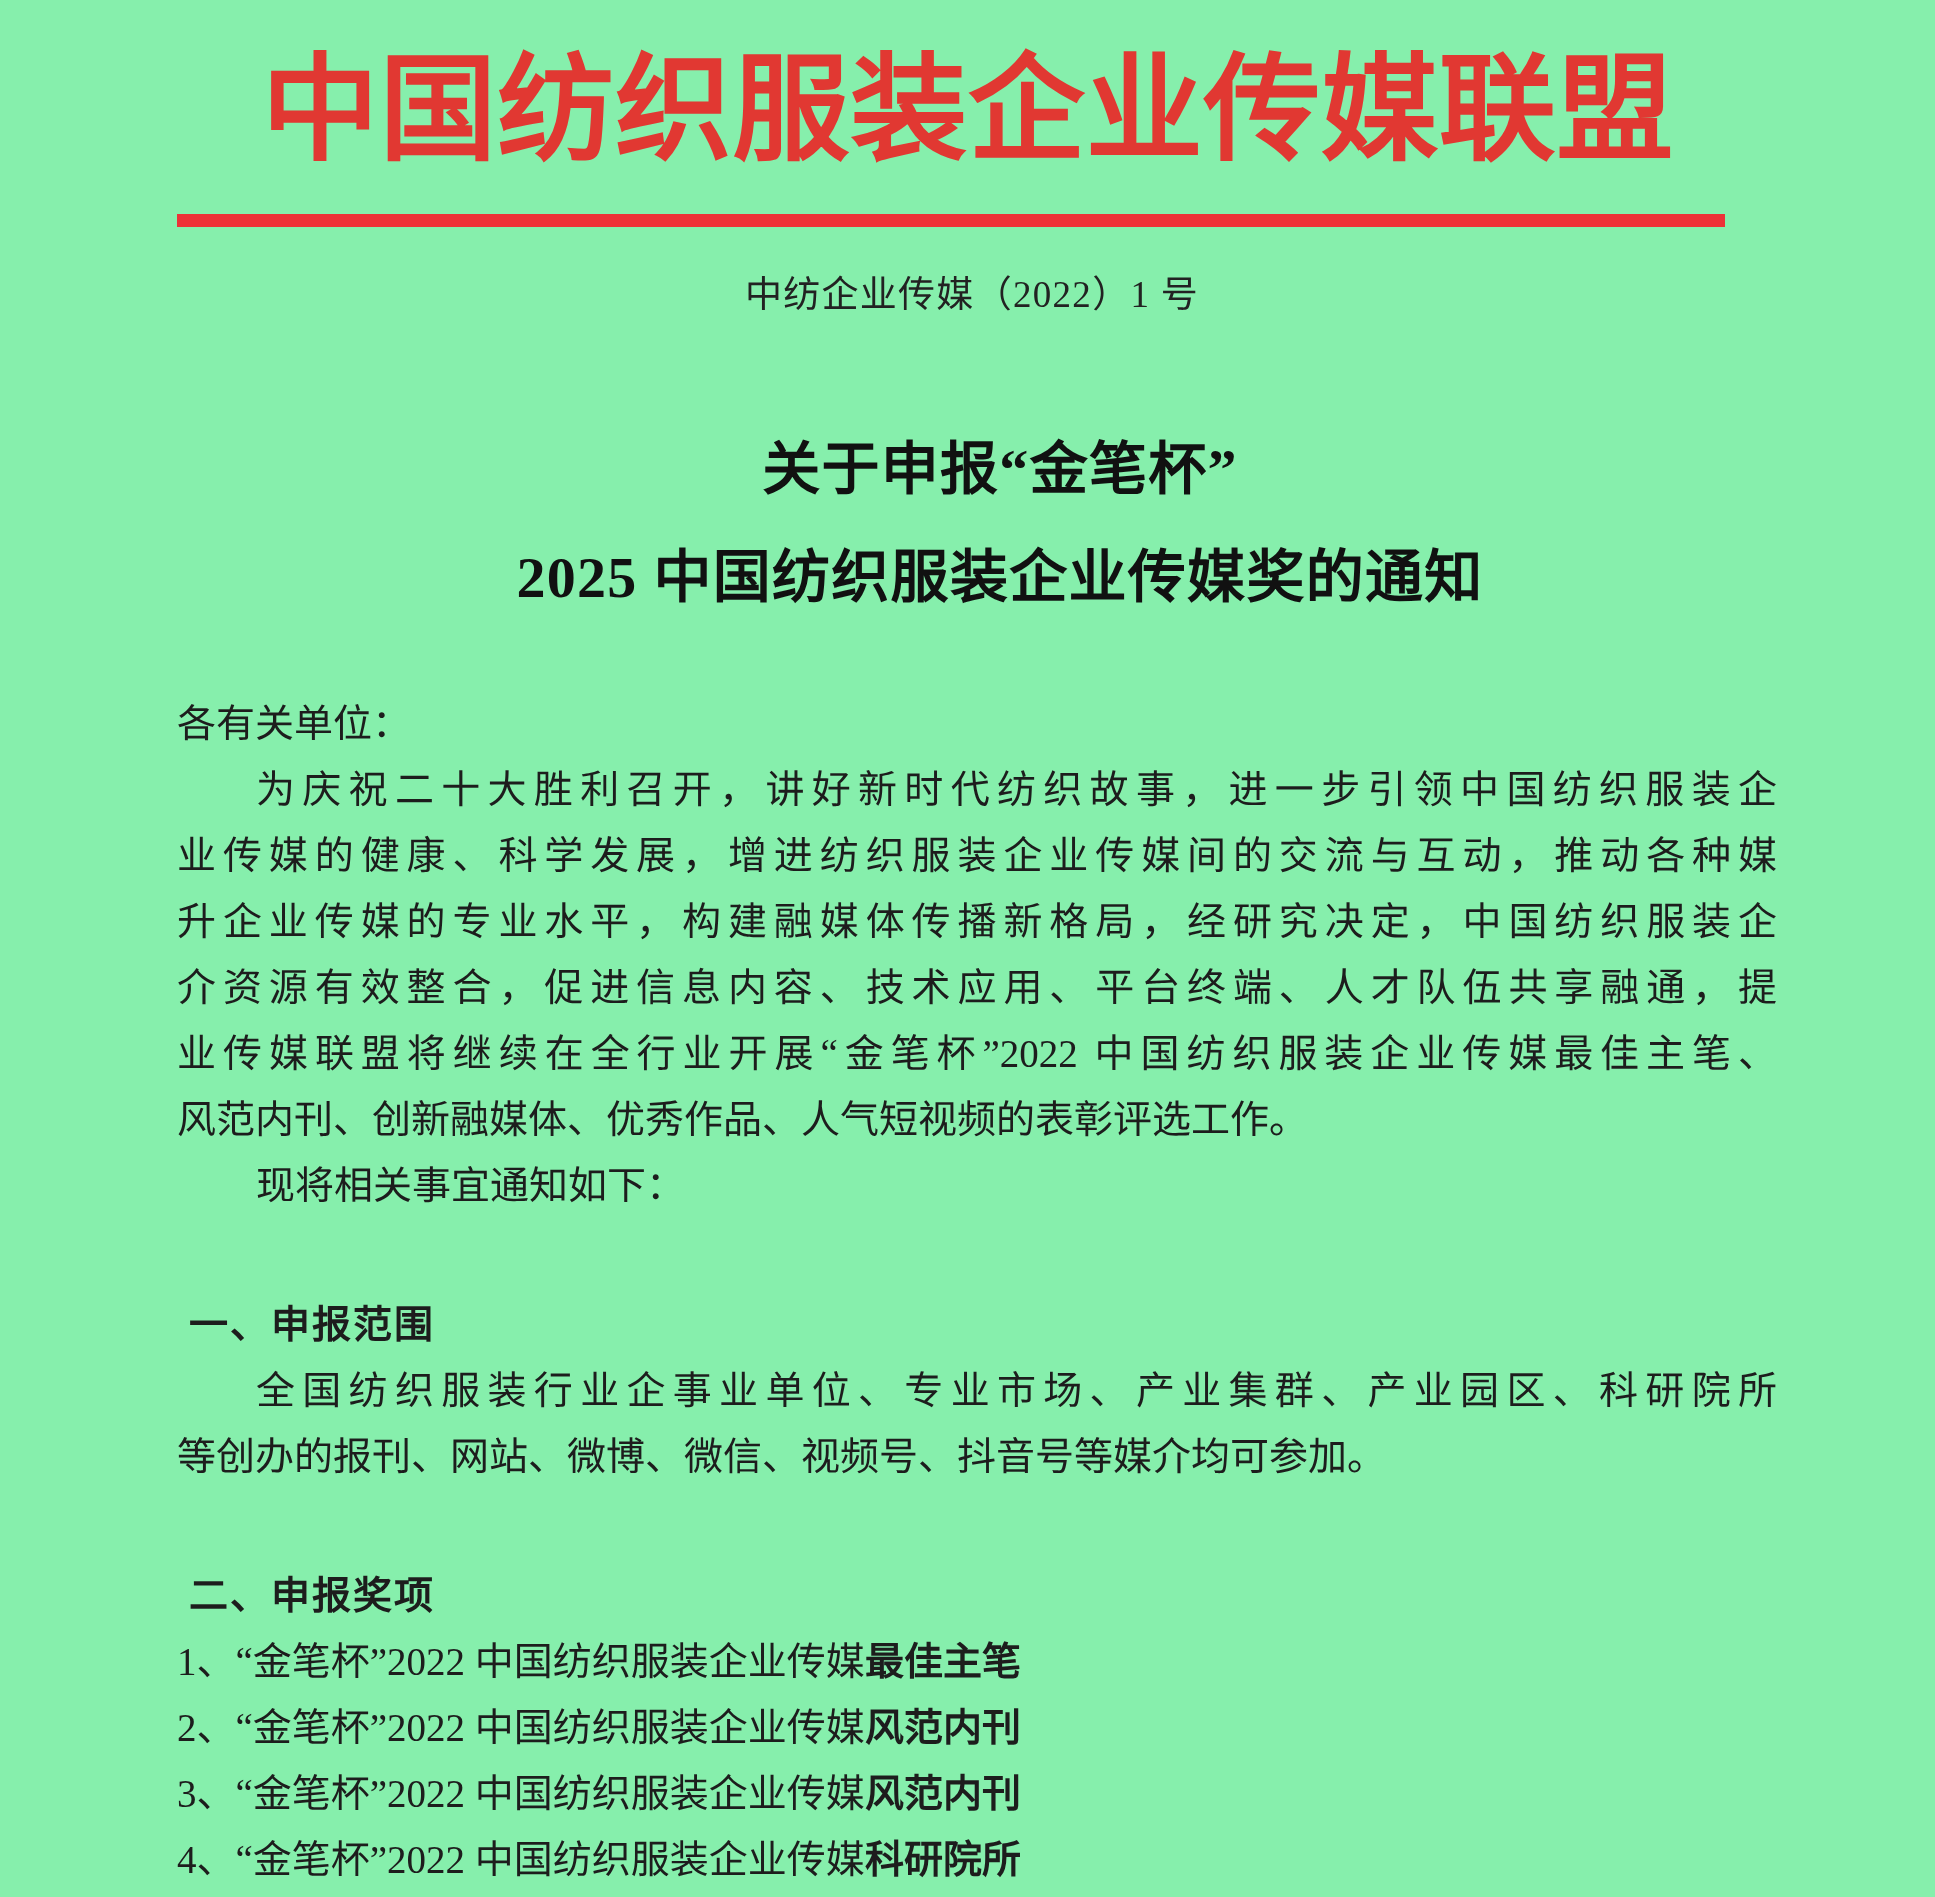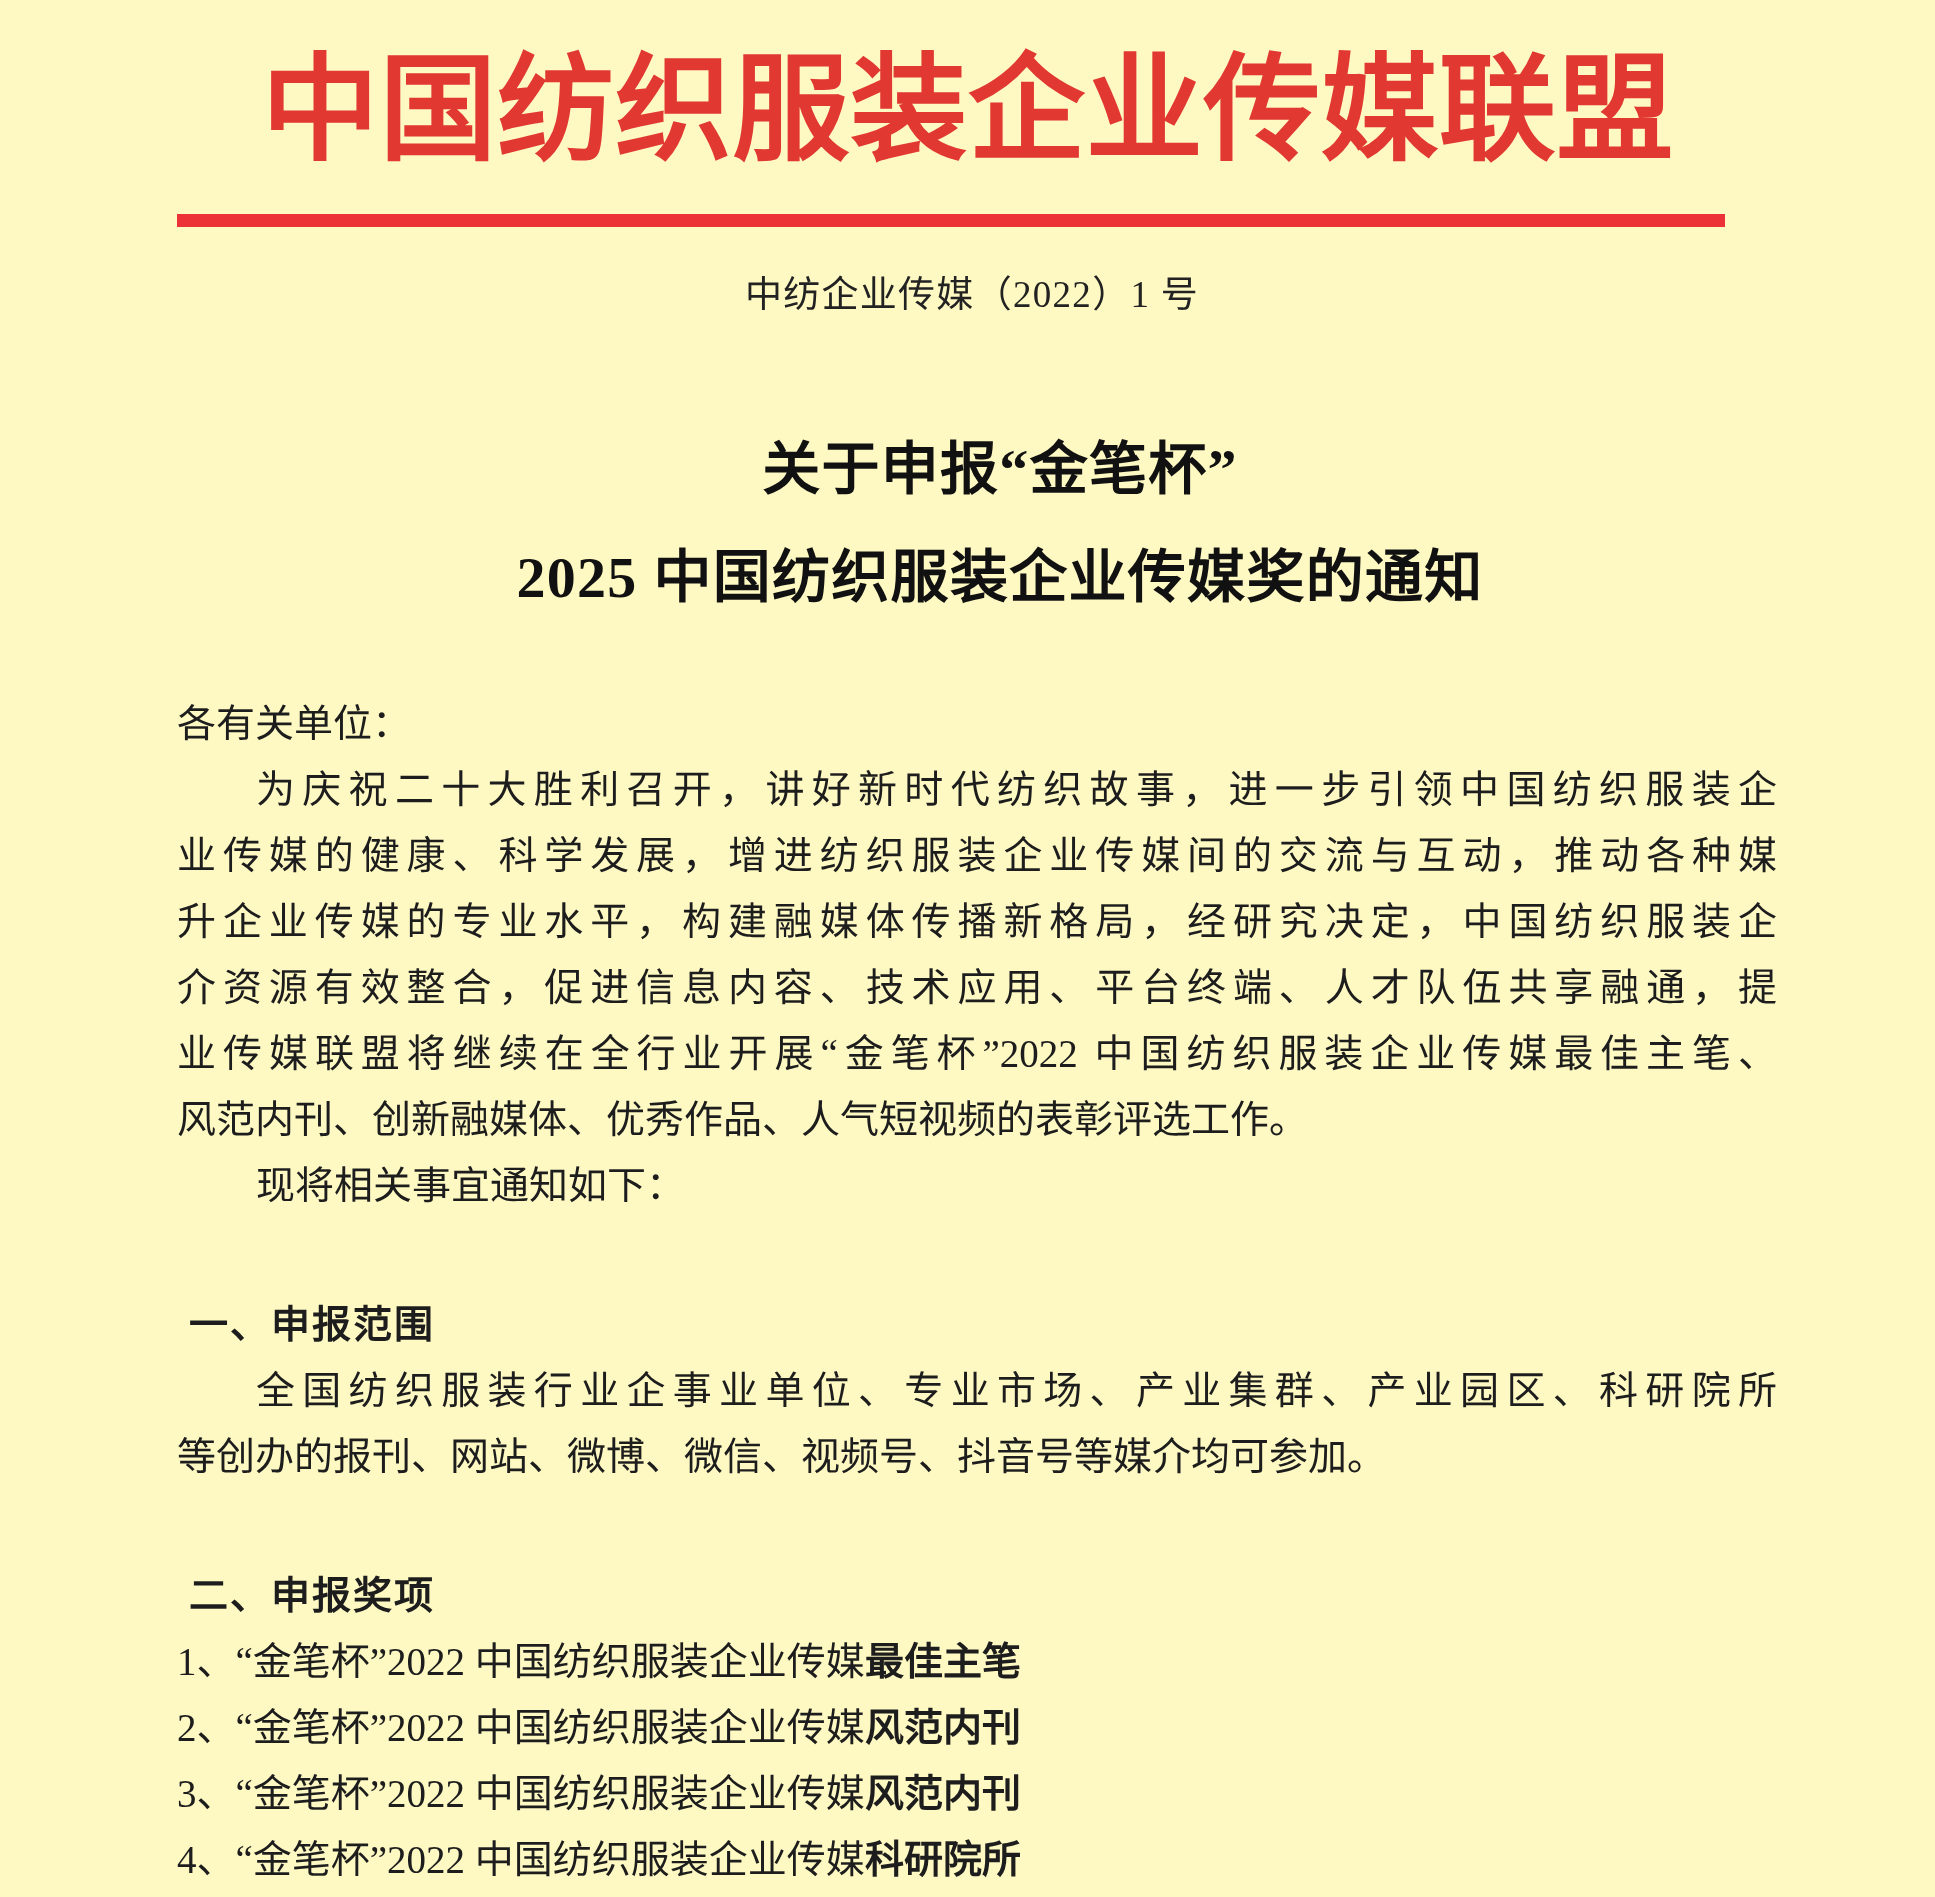--- a/index.html
+++ b/index.html
@@ -4,21 +4,21 @@
 <style>
   html, body {
     margin: 0;
     padding: 0;
     background: #ffffff;
   }
   .page {
     position: relative;
     width: 1936px;
     height: 1898px;
-    background: #fef9c3;
+    background: #86efac;
     overflow: hidden;
     color: #1d1d1d;
     font-family: "Liberation Serif", "DejaVu Serif", serif;
   }
   
   .org-title {
     position: absolute;
     top: 52px;
     left: 0;
     width: 100%;

